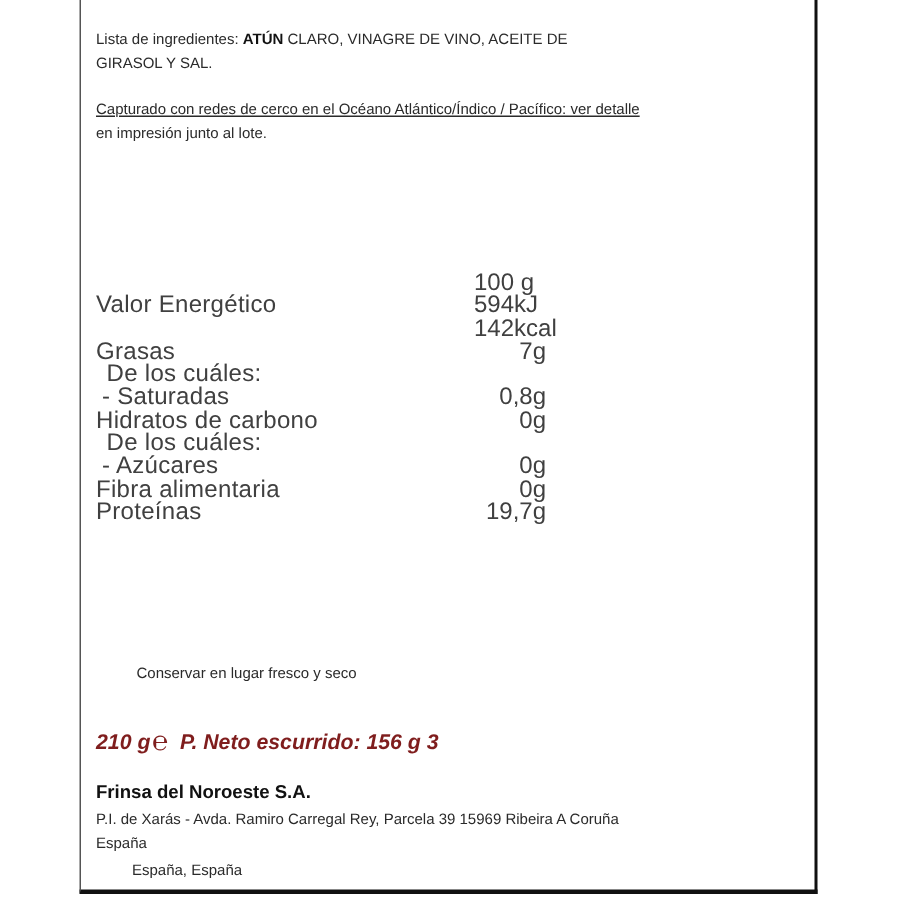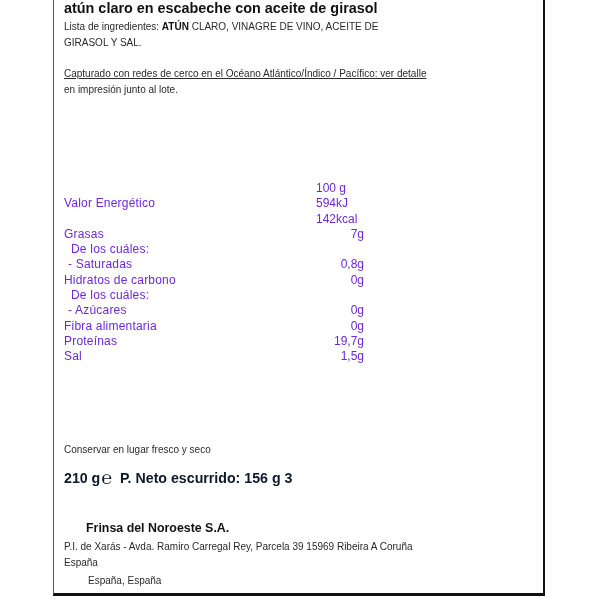--- a/index.html
+++ b/index.html
@@ -12,40 +12,39 @@
   }
   .t { position: absolute; left: 10px; white-space: nowrap; font-size: 10px; line-height: 15px; color: #2a2a2a; }
   .title { top: 4px; font-weight: bold; font-size: 14.4px; color: #111; }
   .ingr1 { top: 22px; }
   .ingr2 { top: 38px; }
   .capt1 { top: 69px; text-decoration: underline; }
   .capt2 { top: 85px; }
   b { font-weight: bold; color: #111; }
 
   .nut-table { position: absolute; left: 10px; top: 184px; width: 300px; }
-  .nrow { position: relative; height: 15.3px; font-size: 12px; line-height: 15px; color: #6d28d9; }
+  .nrow { position: relative; height: 15.3px; font-size: 16px; line-height: 15px; color: #404040; }
   .nlabel { position: absolute; left: 0; white-space: nowrap; letter-spacing: 0.2px; }
   .nval { position: absolute; right: 0; white-space: nowrap; text-align: right; }
   .nhead { position: absolute; left: 252px; white-space: nowrap; }
   .indent1 { left: 7px; }
   .indent2 { left: 4px; }
 
-  .conserv { top: 445px; }
-  .neto { top: 474px; font-weight: bold; font-size: 14.2px; color: #0f172a; }
+  .conserv { top: 445px; margin-left: 27px; }
+  .neto { top: 490px; font-weight: bold; font-size: 14.2px; color: #7f1d1d; font-style: italic; }
   .e-mark { font-weight: normal; font-size: 18px; line-height: 14px; vertical-align: -1px; margin-left: 1px; }
-  .company { top: 524px; font-weight: bold; font-size: 12.4px; color: #111; margin-left: 22px; }
+  .company { top: 524px; font-weight: bold; font-size: 12.4px; color: #111; }
   .addr1 { top: 542px; }
   .addr2 { top: 558px; }
   .addr3 { top: 576px; margin-left: 24px; }
 </style>
 </head>
 <body>
 
 <div class="label-box">
-  <div class="t title">atún claro en escabeche con aceite de girasol</div>
 
   <div class="t ingr1"><span>Lista de ingredientes: </span><b>ATÚN</b><span> CLARO, VINAGRE DE VINO, ACEITE DE</span></div>
   <div class="t ingr2">GIRASOL Y SAL.</div>
 
   <div class="t capt1">Capturado con redes de cerco en el Océano Atlántico/Índico / Pacífico: ver detalle</div>
   <div class="t capt2">en impresión junto al lote.</div>
 
   <div class="nut-table">
     <div class="nrow">
       <span class="nhead">100 g</span>
@@ -83,24 +82,20 @@
       <span class="nval">0g</span>
     </div>
     <div class="nrow">
       <span class="nlabel">Fibra  alimentaria</span>
       <span class="nval">0g</span>
     </div>
     <div class="nrow">
       <span class="nlabel">Proteínas</span>
       <span class="nval">19,7g</span>
     </div>
-    <div class="nrow">
-      <span class="nlabel">Sal</span>
-      <span class="nval">1,5g</span>
-    </div>
   </div>
 
   <div class="t conserv">Conservar en lugar fresco y seco</div>
 
   <div class="t neto"><span>210 g</span><span class="e-mark">℮</span>&nbsp;&nbsp;<span>P. Neto escurrido: 156 g  3</span></div>
 
   <div class="t company">Frinsa del Noroeste S.A.</div>
   <div class="t addr1">P.I. de Xarás - Avda. Ramiro Carregal Rey, Parcela 39 15969 Ribeira A Coruña</div>
   <div class="t addr2">España</div>
   <div class="t addr3">España,  España</div>

